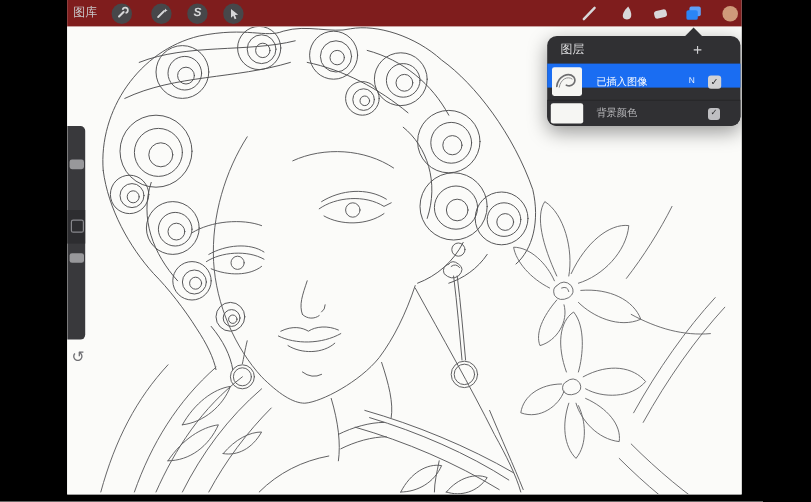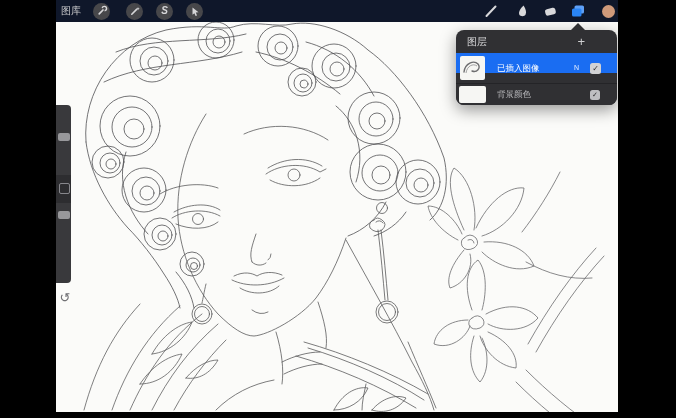--- a/index.html
+++ b/index.html
@@ -1,20 +1,20 @@
 <!DOCTYPE html>
 <html><head>
 <meta charset="utf-8">
 <style>
   html,body{margin:0;padding:0;}
   body{width:676px;height:418px;background:#000;overflow:hidden;
        font-family:"Liberation Sans", sans-serif; position:relative;}
   .app{position:absolute;left:56px;top:0;width:562px;height:412px;background:#fbfbf9;}
   
-  .topbar{position:absolute;left:0;top:0;width:562px;height:22px;background:#0f172a;z-index:30;}
+  .topbar{position:absolute;left:0;top:0;width:562px;height:22px;background:#7f1d1d;z-index:30;}
   .gallery{position:absolute;left:5px;top:0;height:22px;line-height:22px;font-size:10px;color:#c9c9cb;}
   .tool-circle{position:absolute;top:2.5px;width:17px;height:17px;border-radius:50%;background:#47474a;
                display:flex;align-items:center;justify-content:center;}
   .tool-flat{position:absolute;top:3px;width:16px;height:16px;display:flex;align-items:center;justify-content:center;}
   .sel-s{color:#d6d6d8;font-size:10px;font-style:italic;font-weight:bold;line-height:1;}
   .color-dot{width:13px;height:13px;border-radius:50%;background:#cf9a7a;}
   
   .canvas{position:absolute;left:0;top:22px;width:562px;height:390px;background:#fbfbf9;overflow:hidden;}
   .art{position:absolute;left:0;top:0;}
   

